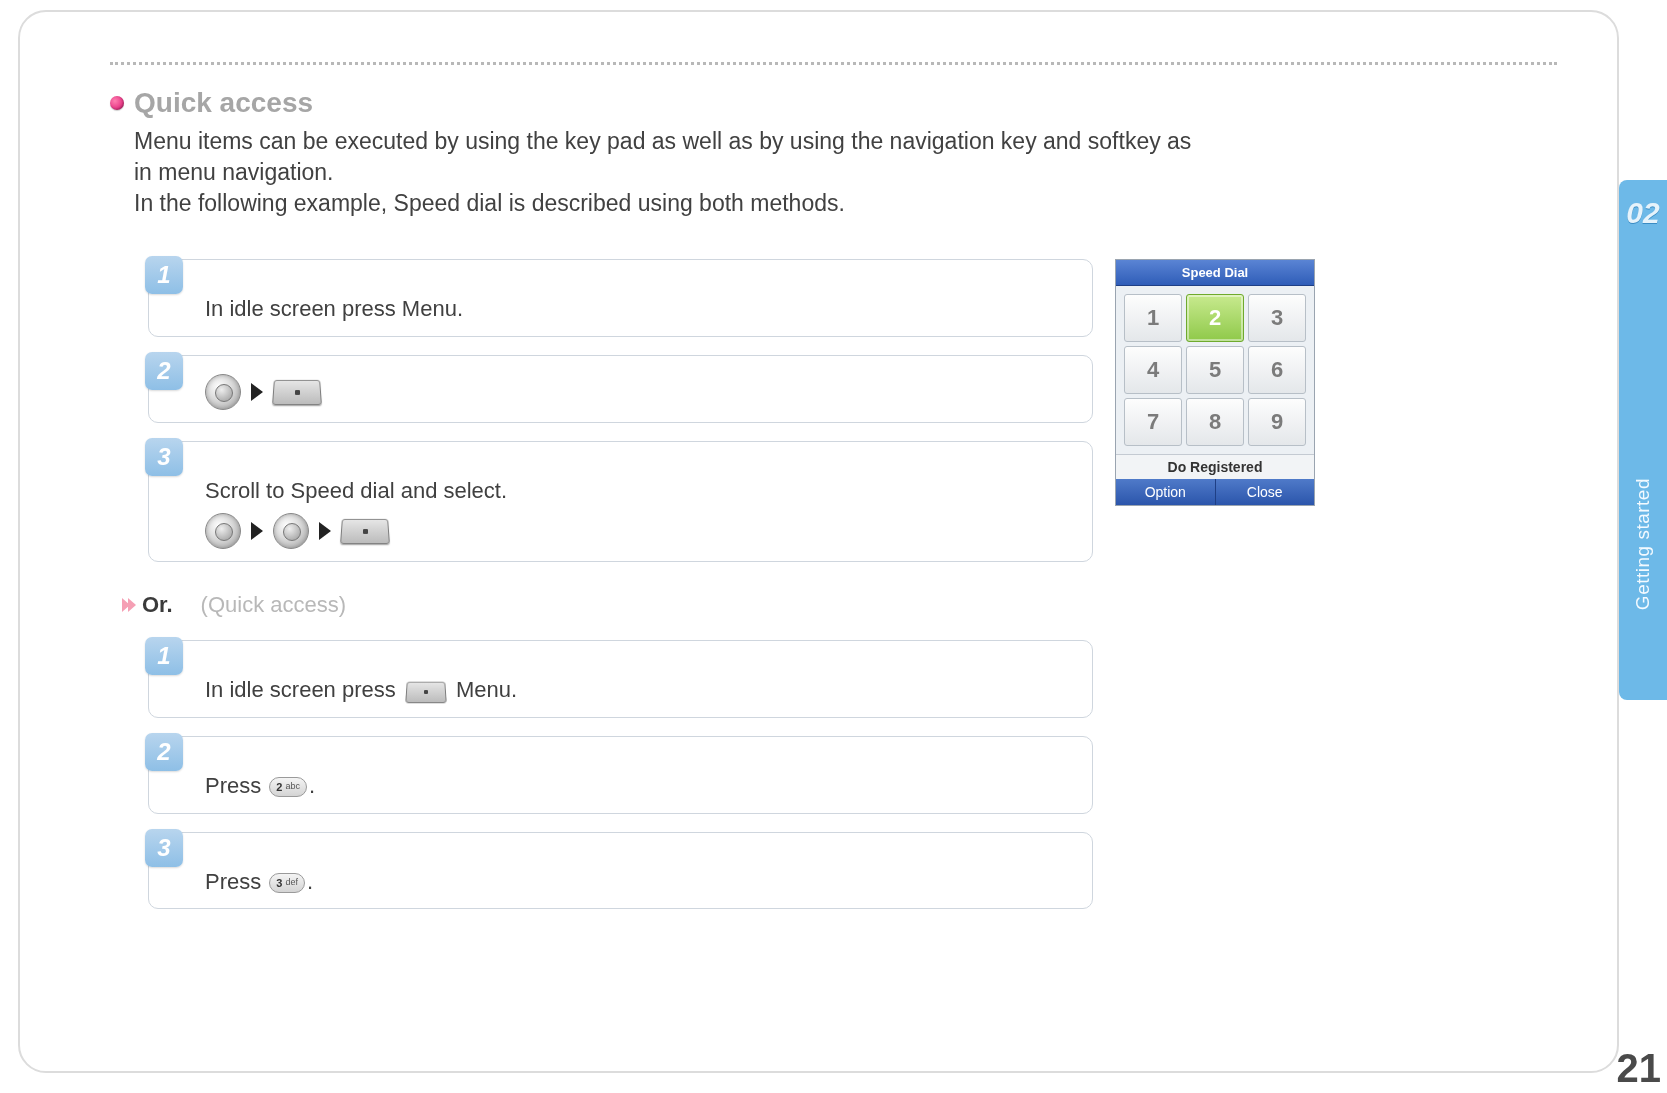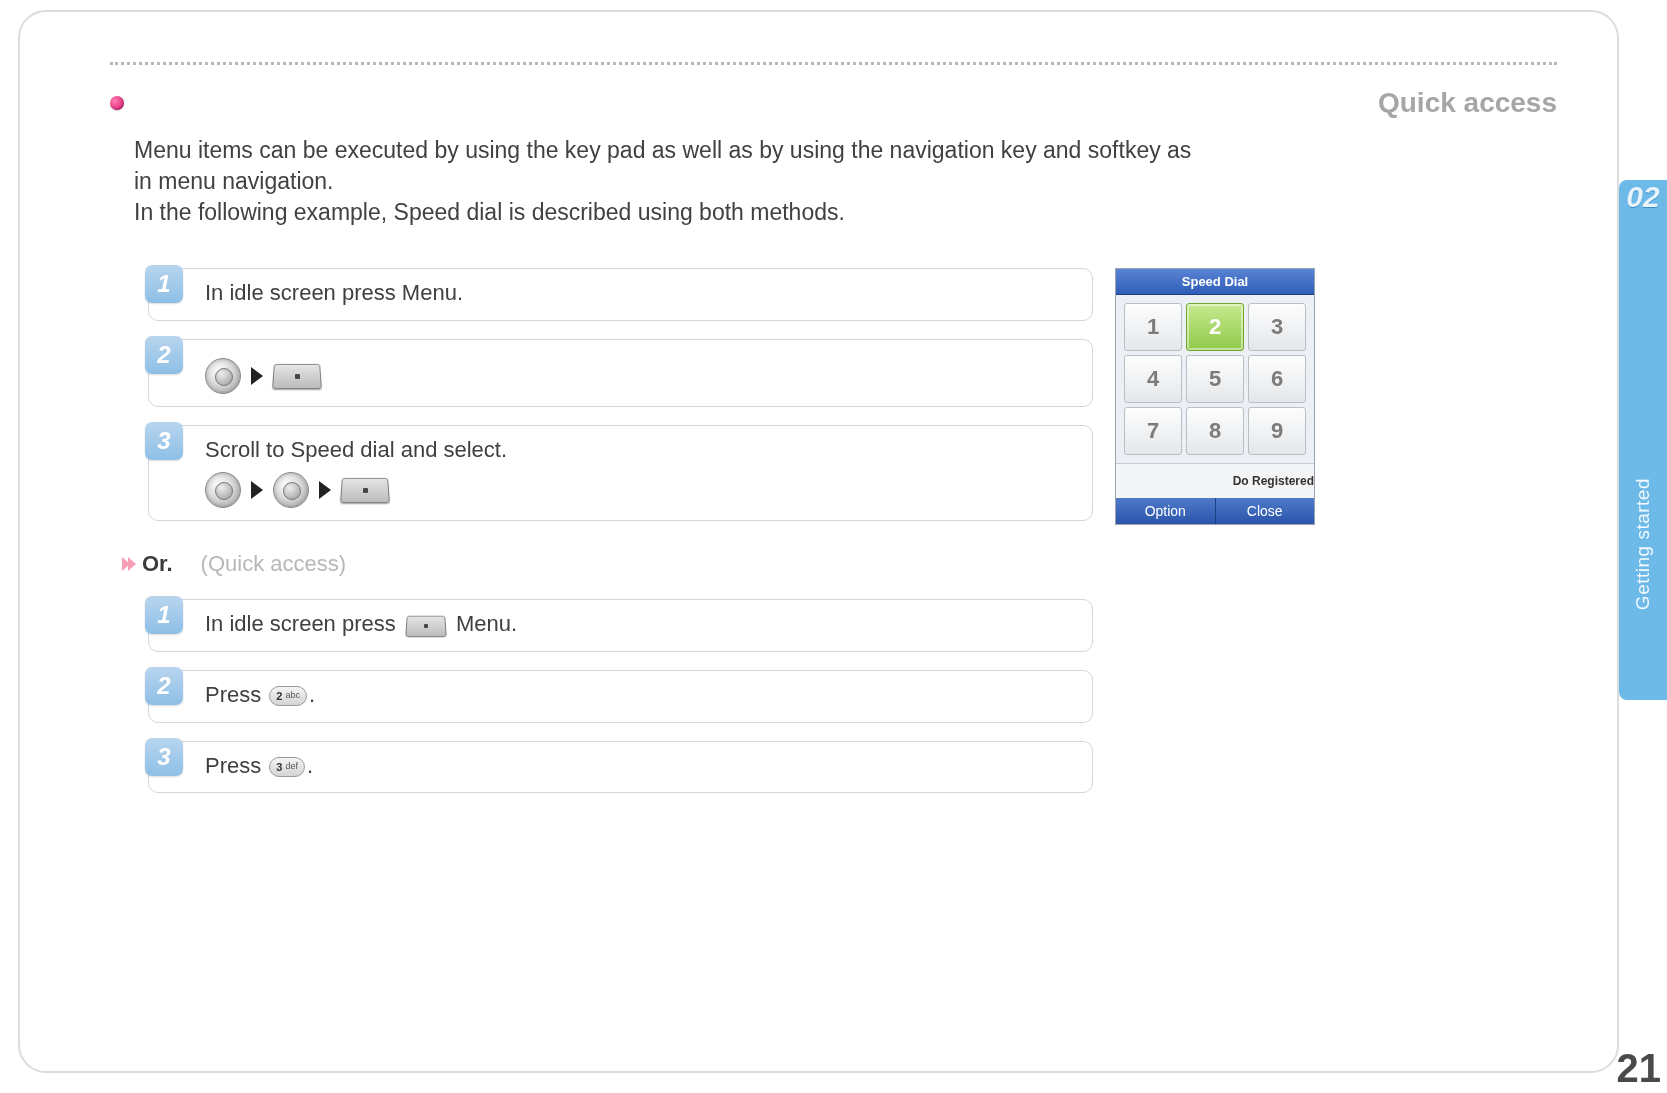--- a/index.html
+++ b/index.html
@@ -22,22 +22,21 @@
     }
     .dotted-divider {
       border: none;
       border-top: 3px dotted #b8b8b8;
       margin-bottom: 22px;
     }
     .section-title-row {
       display: flex;
       align-items: center;
       gap: 10px;
-      margin-bottom: 16px;
-      justify-content: space-between;
+      margin-bottom: 7px;
     }
     .title-bullet {
       width: 14px;
       height: 14px;
       border-radius: 50%;
       background: radial-gradient(circle at 35% 35%, #ff7fb0 0%, #e83a87 60%, #b81d66 100%);
       box-shadow: inset -1px -1px 2px rgba(0,0,0,.25), 0 1px 1px rgba(0,0,0,.2);
       flex-shrink: 0;
     }
     .section-title {
@@ -78,20 +77,21 @@
       font-style: italic;
       display: flex;
       align-items: center;
       justify-content: center;
       box-shadow: 0 1px 2px rgba(0,0,0,.15);
     }
     .step-text {
       font-size: 22px;
       color: #404040;
       line-height: 1.3;
+      margin-top: 25px;
     }
     .icon-row {
       display: flex;
       align-items: center;
       gap: 10px;
       margin-top: 8px;
     }
     .nav-wheel {
       width: 36px; height: 36px; border-radius: 50%;
       background: radial-gradient(circle at 38% 35%, #fff 0%, #d8d8d8 45%, #a0a0a0 100%);
@@ -186,41 +186,41 @@
       font-size: 22px; font-weight: bold; color: #7b7b7b;
       background: linear-gradient(#fdfdfd,#e4e7ea);
       border: 1px solid #b7bfc7; border-radius: 3px;
     }
     .dial-cell.sel {
       background: linear-gradient(#c8ea8f,#8fc94a);
       border-color: #6faa2e; color: #fff;
       box-shadow: inset 0 0 0 2px rgba(255,255,255,.45);
     }
     .phone-status {
-      text-align: right; font-size: 12px; font-weight: bold;
+      text-align: center; font-size: 14px; font-weight: bold;
       color: #333; background: #f2f4f6;
-      padding: 10px 0; border-top: 1px solid #c4cad2;
+      padding: 4px 0; border-top: 1px solid #c4cad2;
     }
     .phone-soft {
       display: flex; background: linear-gradient(#4f7ac9,#2b55ab);
       color: #fff; font-size: 14px;
     }
     .phone-soft div { flex: 1; text-align: center; padding: 5px 0; }
     .phone-soft div:first-child { border-right: 1px solid #1f3f85; }
     
     .side-tab {
       position: absolute;
       right: 0; top: 180px;
       width: 48px; height: 520px;
       background: #6db9e8;
       border-radius: 8px 0 0 8px;
       display: flex; flex-direction: column;
       align-items: center;
       color: #fff;
-      padding-top: 0;
+      padding-top: 16px;
     }
     .chapter-no {
       font-size: 30px; font-weight: bold; font-style: italic;
       color: #e6f3fb;
       text-shadow: 0 1px 0 #3a8cc4;
       margin-bottom: auto;
     }
     .side-label {
       writing-mode: vertical-rl;
       transform: rotate(180deg);

